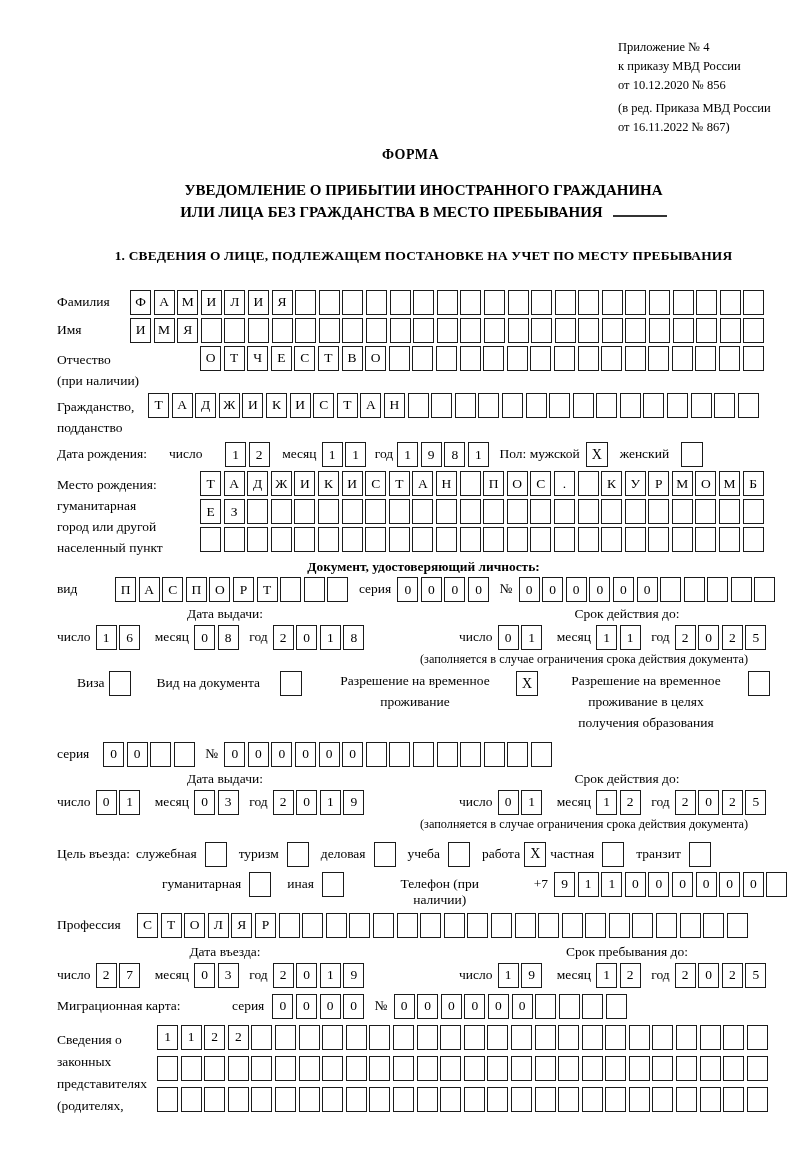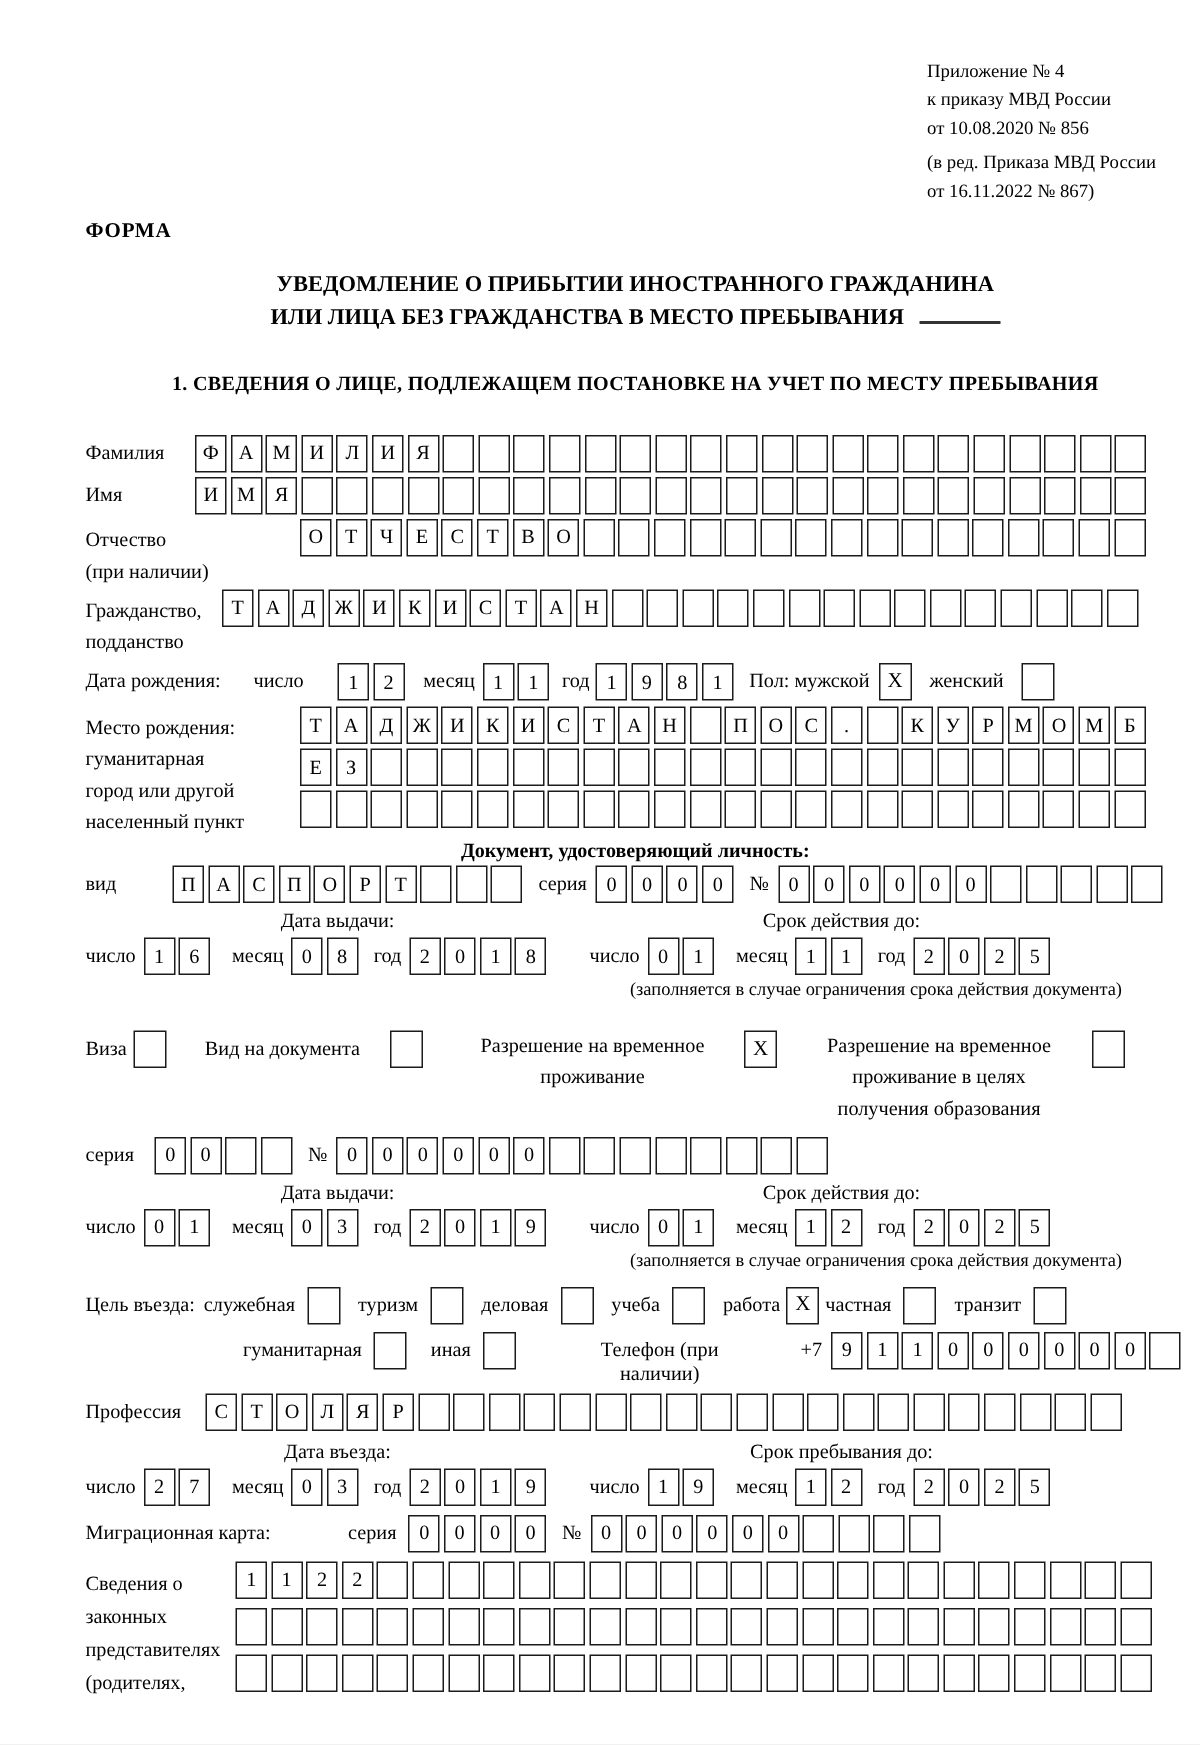--- a/index.html
+++ b/index.html
@@ -5,21 +5,21 @@
   html,body{margin:0;padding:0;background:#e8e8e8;}
   .page{
     width:800px;height:1163px;background:#ffffff;color:#000;
     font-family:"Liberation Serif","DejaVu Serif",serif;
     position:relative;overflow:hidden;box-sizing:border-box;
     padding:38px 10px 0 57px;
   }
   
   .appendix{margin-left:561px;font-size:12.5px;line-height:1.5;}
   .amendment{margin-left:561px;font-size:12.5px;line-height:1.5;margin-top:5px;}
-  .formlabel{text-align:left;margin-right:26px;font-weight:bold;font-size:14px;margin-top:10px;letter-spacing:.5px;}
+  .formlabel{text-align:center;margin-right:26px;font-weight:bold;font-size:14px;margin-top:10px;letter-spacing:.5px;}
   .title{text-align:center;font-weight:bold;font-size:15px;line-height:1.5;margin-top:16px;}
   .uline{display:inline-block;width:54px;border-bottom:2px solid #333;margin-left:10px;vertical-align:baseline;}
   .sec-head{font-weight:bold;font-size:13.4px;text-align:center;margin-top:24px;letter-spacing:.2px;}
   .rows{margin-top:26px;}
   
   .frow{display:flex;align-items:flex-start;margin-bottom:3px;font-size:13.5px;}
   .flabel{padding-top:4px;flex:0 0 auto;}
   .lw73{width:73px;} .lw143{width:143px;} .lw91{width:91px;} .lw58{width:58px;} .lw80{width:80px;}
   .cellrow{display:flex;flex:0 0 auto;}
   .cell{
@@ -31,48 +31,48 @@
     width:20px;height:23px;border:1.6px solid #1b1b1b;
     display:inline-flex;align-items:center;justify-content:center;
     font-size:14px;flex:0 0 auto;margin-top:0;
   }
   .inlab{margin:4px 6px 0 8px;padding-top:0;}
   .mlab{line-height:1.55;}
   
   .dates{display:flex;margin-top:4px;margin-bottom:0;font-size:13.5px;}
   .dgroup{flex:0 0 auto;}
   .dg-left{width:336px;}
-  .dg-right{width:336px;}
+  .dg-right{margin-left:66px;width:336px;}
   .dhead{text-align:center;margin-bottom:3px;}
   .drow{display:flex;align-items:flex-start;}
   .dlab{padding-top:4px;margin-right:5px;}
   .dlab2{margin-left:12px;} .dlab3{margin-left:8px;}
   .note{font-size:12.3px;text-align:right;margin-right:42px;margin-top:2px;margin-bottom:4px;}
   .intro{font-size:13.5px;line-height:1.7;margin-top:6px;}
-  .opts{display:flex;align-items:flex-start;margin-top:20px;font-size:13.5px;}
+  .opts{display:flex;align-items:flex-start;margin-top:4px;font-size:13.5px;justify-content:center;}
   .opts .cbox{margin-left:10px;}
   .multi{text-align:center;line-height:1.55;flex:0 0 auto;}
   .purp{display:flex;align-items:flex-start;margin-top:10px;font-size:13.5px;}
   .purp .flabel{padding-top:4px;}
   .purp .cbox{margin-left:8px;}
   .purp .olab{margin-left:12px;padding-top:4px;text-align:center;}
   .reps{display:flex;align-items:flex-start;margin-bottom:0;font-size:13.5px;}
   .replines{width:100px;line-height:1.63;padding-top:4px;flex:0 0 auto;}
   .repcells{flex:1 1 auto;}
   .repcells .cellrow{margin-bottom:6px;}
 </style>
 </head>
 <body>
 
 <div class="page">
 
   <div class="appendix">
     <div>Приложение № 4</div>
     <div>к приказу МВД России</div>
-    <div>от 10.08.2020 № 856</div>
+    <div>от 10.12.2020 № 856</div>
   </div>
   <div class="amendment">
     <div>(в ред. Приказа МВД России</div>
     <div>от 16.11.2022 № 867)</div>
   </div>
 
   <div class="formlabel">ФОРМА</div>
 
   <div class="title">
     <div>УВЕДОМЛЕНИЕ О ПРИБЫТИИ ИНОСТРАННОГО ГРАЖДАНИНА</div>

